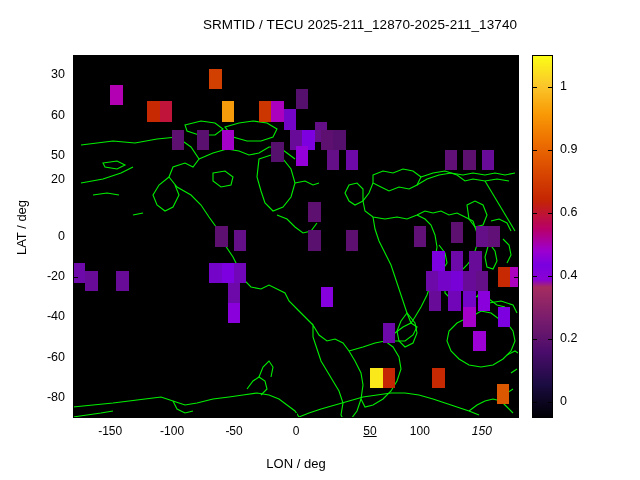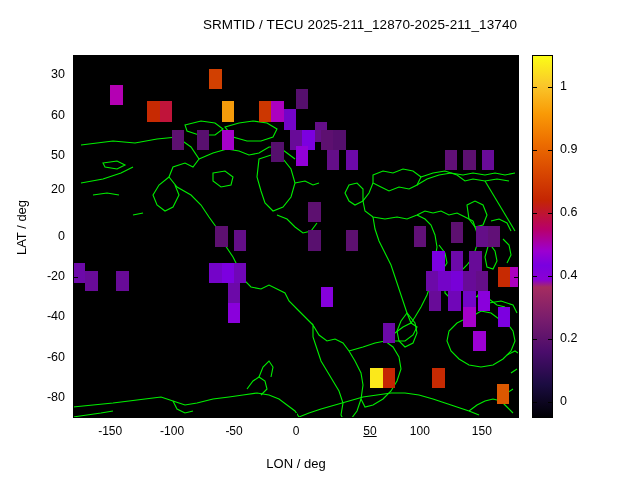--- a/index.html
+++ b/index.html
@@ -199,33 +199,33 @@
     <div class="tick xtick" style="left: 296px; top: 55px; height: 5px;"></div>
     <div class="xlab" style="left: 266px; top: 424px;">0</div>
     <div class="tick xtick" style="left: 357.944px; top: 413px; height: 5px;"></div>
     <div class="tick xtick" style="left: 357.944px; top: 55px; height: 5px;"></div>
     <div class="xlab" style="left: 340px; top: 424px; text-decoration: underline;">50</div>
     <div class="tick xtick" style="left: 419.889px; top: 413px; height: 5px;"></div>
     <div class="tick xtick" style="left: 419.889px; top: 55px; height: 5px;"></div>
     <div class="xlab" style="left: 389.889px; top: 424px;">100</div>
     <div class="tick xtick" style="left: 481.833px; top: 413px; height: 5px;"></div>
     <div class="tick xtick" style="left: 481.833px; top: 55px; height: 5px;"></div>
-    <div class="xlab" style="left: 451.833px; top: 424px;">150</div>
+    <div class="xlab" style="left: 451.833px; top: 424px; font-style: italic;">150</div>
     <div class="tick ytick" style="left: 73px; top: 75.1667px; width: 5px;"></div>
     <div class="tick ytick" style="left: 514px; top: 75.1667px; width: 5px;"></div>
     <div class="ylab" style="left: 21px; top: 67.1667px;">30</div>
     <div class="tick ytick" style="left: 73px; top: 115.5px; width: 5px;"></div>
     <div class="tick ytick" style="left: 514px; top: 115.5px; width: 5px;"></div>
     <div class="ylab" style="left: 21px; top: 107.5px;">60</div>
     <div class="tick ytick" style="left: 73px; top: 155.833px; width: 5px;"></div>
     <div class="tick ytick" style="left: 514px; top: 155.833px; width: 5px;"></div>
     <div class="ylab" style="left: 21px; top: 147.833px;">50</div>
     <div class="tick ytick" style="left: 73px; top: 196.167px; width: 5px;"></div>
     <div class="tick ytick" style="left: 514px; top: 196.167px; width: 5px;"></div>
-    <div class="ylab" style="left: 21px; top: 182px;">20</div>
+    <div class="ylab" style="left: 21px; top: 172px;">20</div>
     <div class="tick ytick" style="left: 73px; top: 236.5px; width: 5px;"></div>
     <div class="tick ytick" style="left: 514px; top: 236.5px; width: 5px;"></div>
     <div class="ylab" style="left: 21px; top: 228.5px;">0</div>
     <div class="tick ytick" style="left: 73px; top: 276.833px; width: 5px;"></div>
     <div class="tick ytick" style="left: 514px; top: 276.833px; width: 5px;"></div>
     <div class="ylab" style="left: 21px; top: 268.833px;">-20</div>
     <div class="tick ytick" style="left: 73px; top: 317.167px; width: 5px;"></div>
     <div class="tick ytick" style="left: 514px; top: 317.167px; width: 5px;"></div>
     <div class="ylab" style="left: 21px; top: 309.167px;">-40</div>
     <div class="tick ytick" style="left: 73px; top: 357.5px; width: 5px;"></div>

